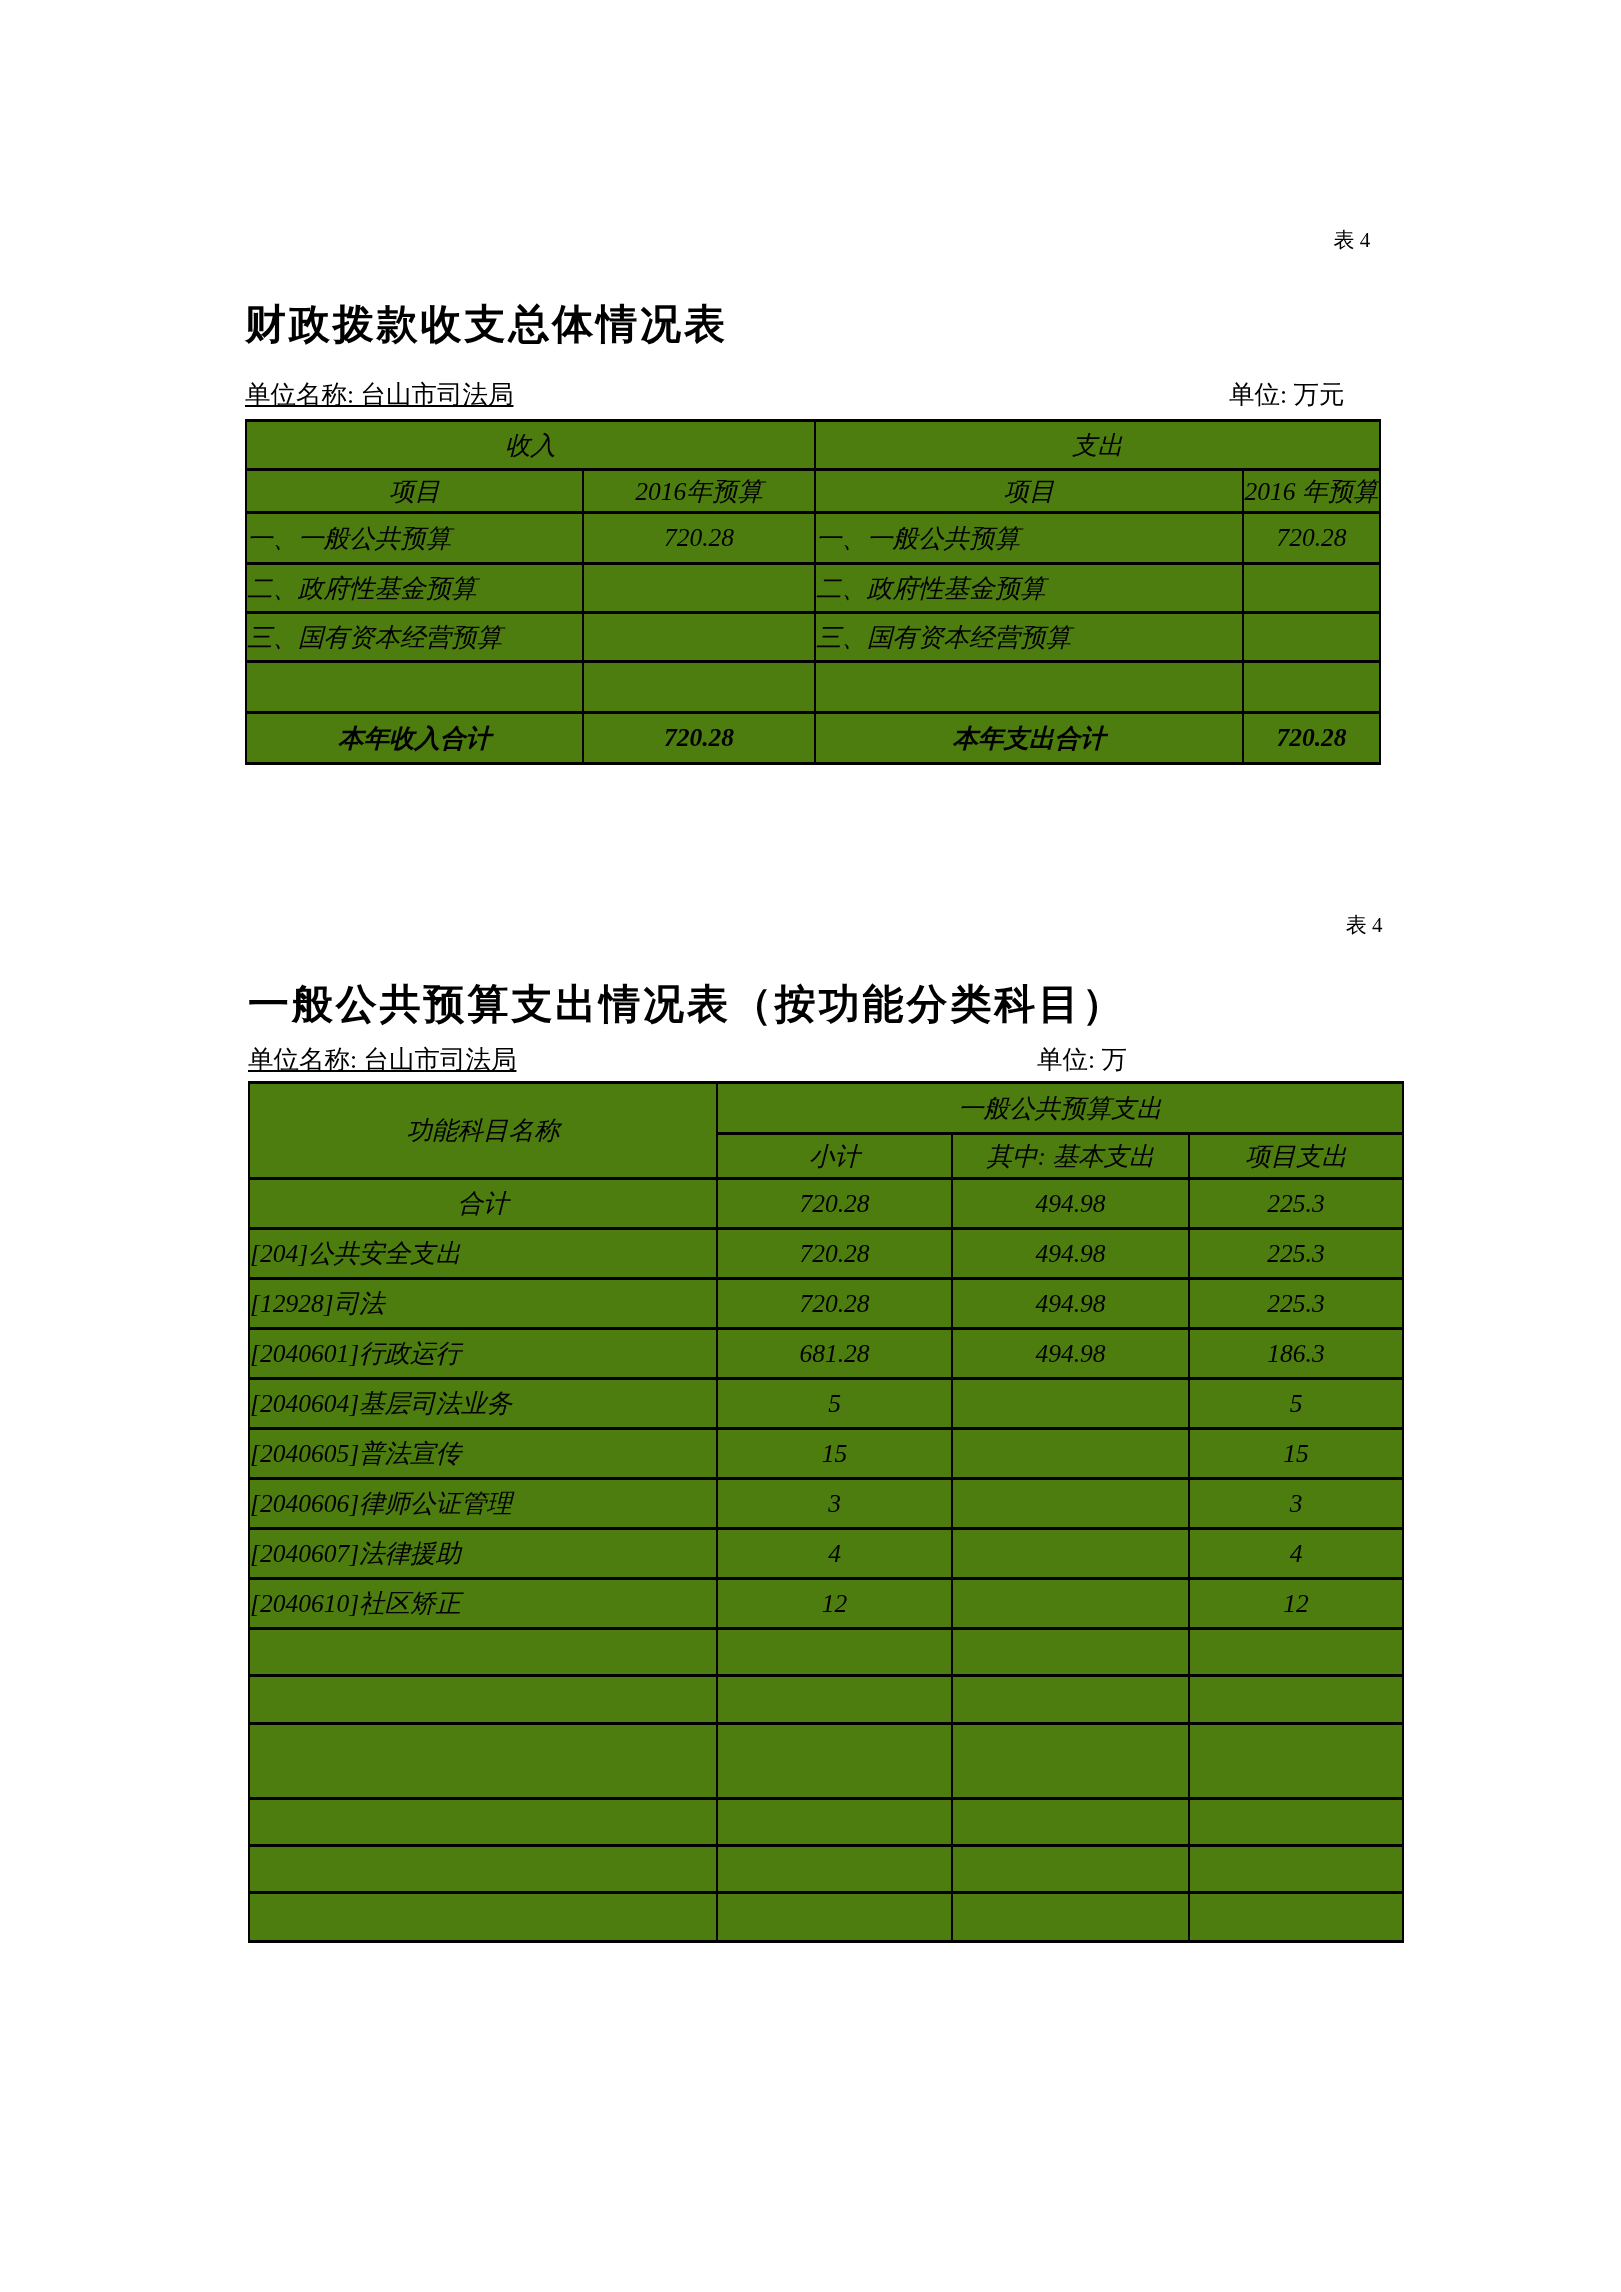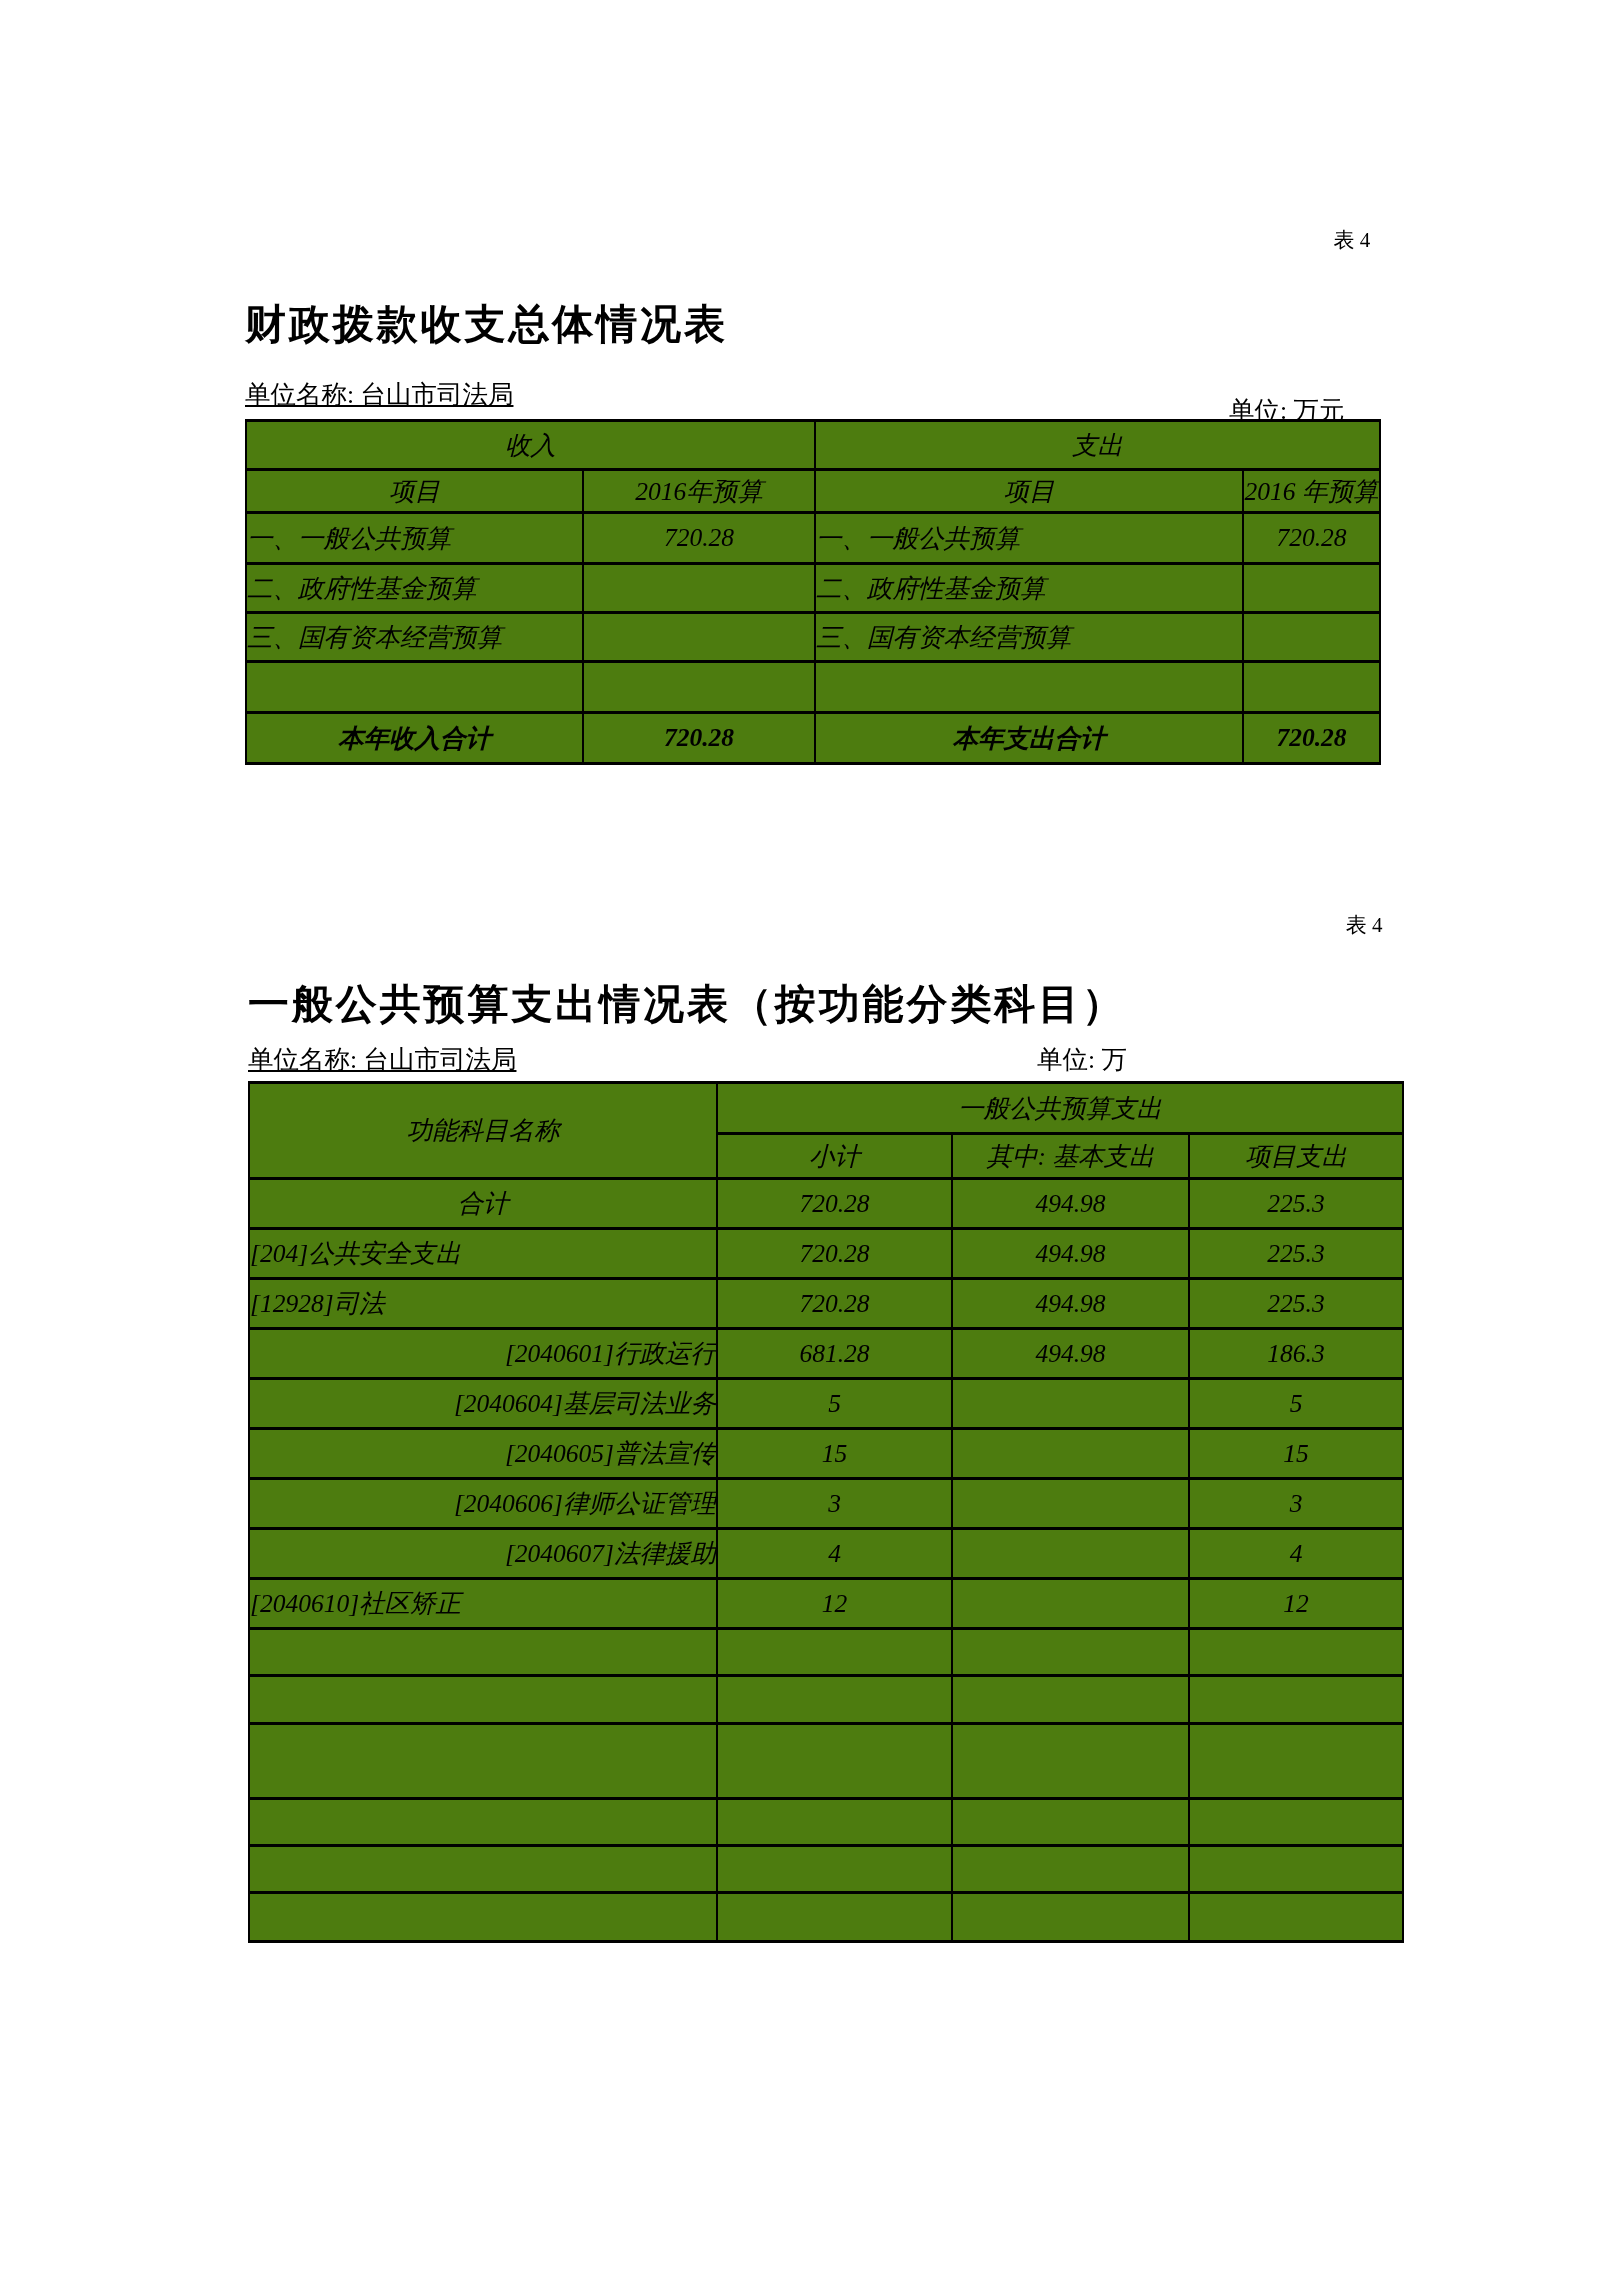--- a/index.html
+++ b/index.html
@@ -38,36 +38,36 @@
     border-bottom: 3.9px solid #000;
     font-size: 25.5px;
     padding: 0;
     overflow: hidden;
     vertical-align: middle;
   }
   td.c { text-align: center; }
   td.l { text-align: left; padding-left: 2px; }
   td.i0 { text-align: left; padding-left: 4.9px; }
   td.i1 { text-align: left; padding-left: 24.5px; }
-  td.i2 { text-align: right; padding-left: 42px; }
+  td.i2 { text-align: left; padding-left: 42px; }
   td.i3 { text-align: left; padding-left: 64px; }
   td.bold { font-weight: bold; }
 </style>
 </head>
 <body>
 
 <div class="page">
 
   <div class="abs tag" style="left:245px; top:226px; width:1135px; padding-right:9.8px;">表 4</div>
 
   <div class="abs doc-title" style="left:245px; top:297px; width:1135px;">财政拨款收支总体情况表</div>
 
   <div class="abs unit-line" style="left:245px; top:377px; width:1135px;">
     <span>单位名称: 台山市司法局</span>
-    <span class="unit-right" style="left:984px;margin-top:16px;">单位: 万元</span>
+    <span class="unit-right" style="left:984px;">单位: 万元</span>
   </div>
 
   <table class="budget abs" style="left:245px; top:419px; width:1135px;">
     <colgroup>
       <col style="width:337px">
         <col style="width:232px">
         <col style="width:428px">
         <col style="width:137px">
     </colgroup>
     <tbody>

